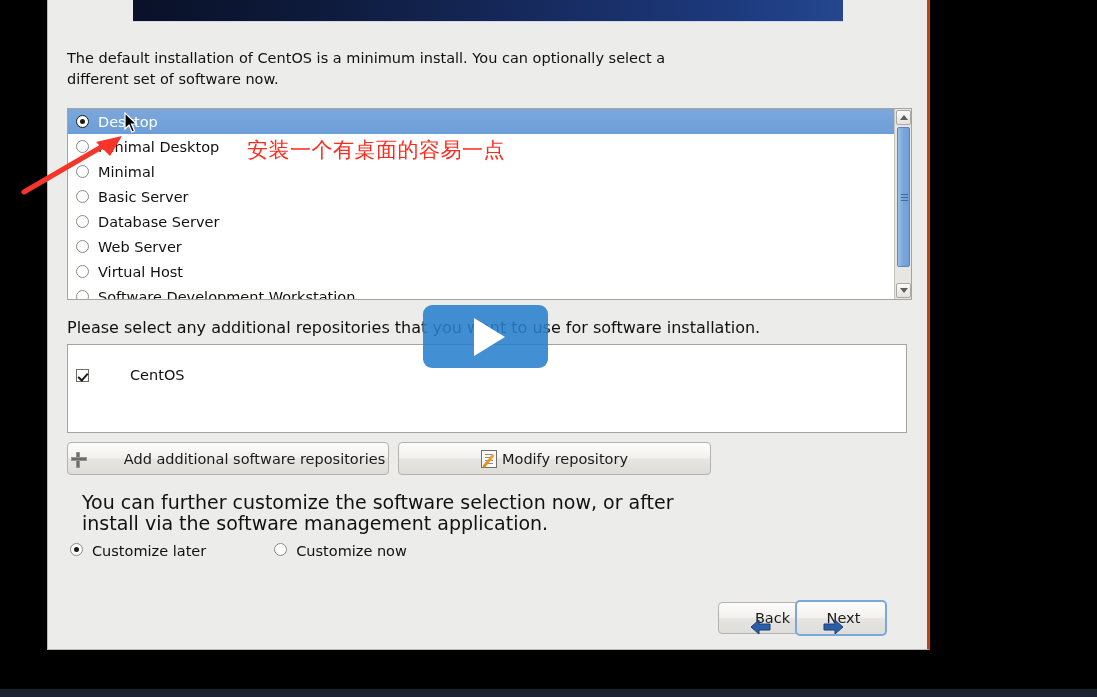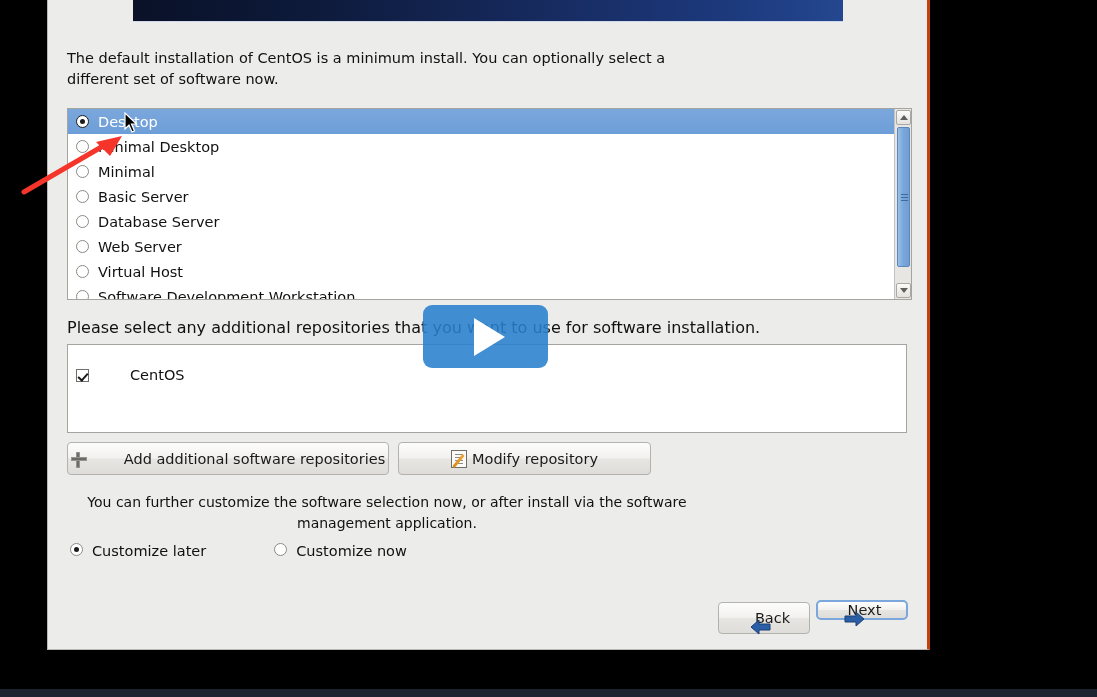--- a/index.html
+++ b/index.html
@@ -198,21 +198,21 @@
     font-size: 14.5px;
     color: #1a1a1a;
     cursor: default;
   }
   #btn-add {
     left: 19px; top: 442px;
     width: 322px; height: 33px; gap: 32px;
   }
   #btn-modify {
     left: 350px; top: 442px;
-    width: 253px; height: 33px;
+    width: 313px; height: 33px;
   }
   .plus-icon {
     position: relative;
     width: 14px; height: 14px;
     margin-right: 7px;
     flex: none;
   }
   .plus-icon::before, .plus-icon::after {
     content: "";
     position: absolute;
@@ -241,46 +241,45 @@
     left: 5px; top: 2px;
     width: 3px; height: 16px;
     background: linear-gradient(to bottom, #f0a93c, #d98a12);
     transform: rotate(40deg);
     border-radius: 1px;
   }
 
   
   #cust-text {
     position: absolute;
-    left: 14px; top: 492px;
+    left: 34px; top: 492px;
     width: 650px;
-    font-size: 14px;
+    font-size: 19px;
     line-height: 21px;
     color: #111111;
-    text-align: center;
   }
   #cust-opts {
     position: absolute;
     left: 22px; top: 543px;
     display: flex;
     align-items: center;
     font-size: 14.5px;
     color: #111111;
   }
   #cust-opts .opt { display: flex; }
   #opt-now { margin-left: 68px; }
 
   
   #btn-back {
     left: 670px; top: 602px;
     width: 92px; height: 32px; padding-left: 12px;
   }
   #btn-next {
-    left: 768px; top: 600px;
-    width: 92px; height: 20px;
+    left: 747px; top: 600px;
+    width: 92px; height: 36px;
     border: 2px solid #7ba7dc;
     border-radius: 5px;
   }
   .nav-arrow {
     width: 0; height: 0;
     margin-right: 5px;
     flex: none;
     position: relative;
   }
   .nav-arrow svg { display: block; }
@@ -435,20 +434,21 @@
       <span class="nav-arrow">
         <svg width="22" height="18" viewBox="0 0 22 18">
           <path d="M21 9 L13 2 L13 6 L2 6 L2 12 L13 12 L13 16 Z" fill="#2a5fa8" stroke="#1b3f73" stroke-width="1"></path>
         </svg>
       </span>
       <span>Next</span>
     </div>
 
   </div>
 
+  <div id="cn-note">安装一个有桌面的容易一点</div>
 
   <svg id="red-arrow" viewBox="0 0 110 62">
     <path d="M6 58 L92 8" stroke="#f5342a" stroke-width="5" stroke-linecap="round"></path>
     <path d="M104 2 L78 8 L92 22 Z" fill="#f5342a"></path>
   </svg>
 
   <svg id="cursor" viewBox="0 0 14 22">
     <path d="M1 1 L1 17 L5 13 L8 20 L10.5 19 L7.5 12 L12.5 12 Z" fill="#000000" stroke="#ffffff" stroke-width="1.2"></path>
   </svg>
 

